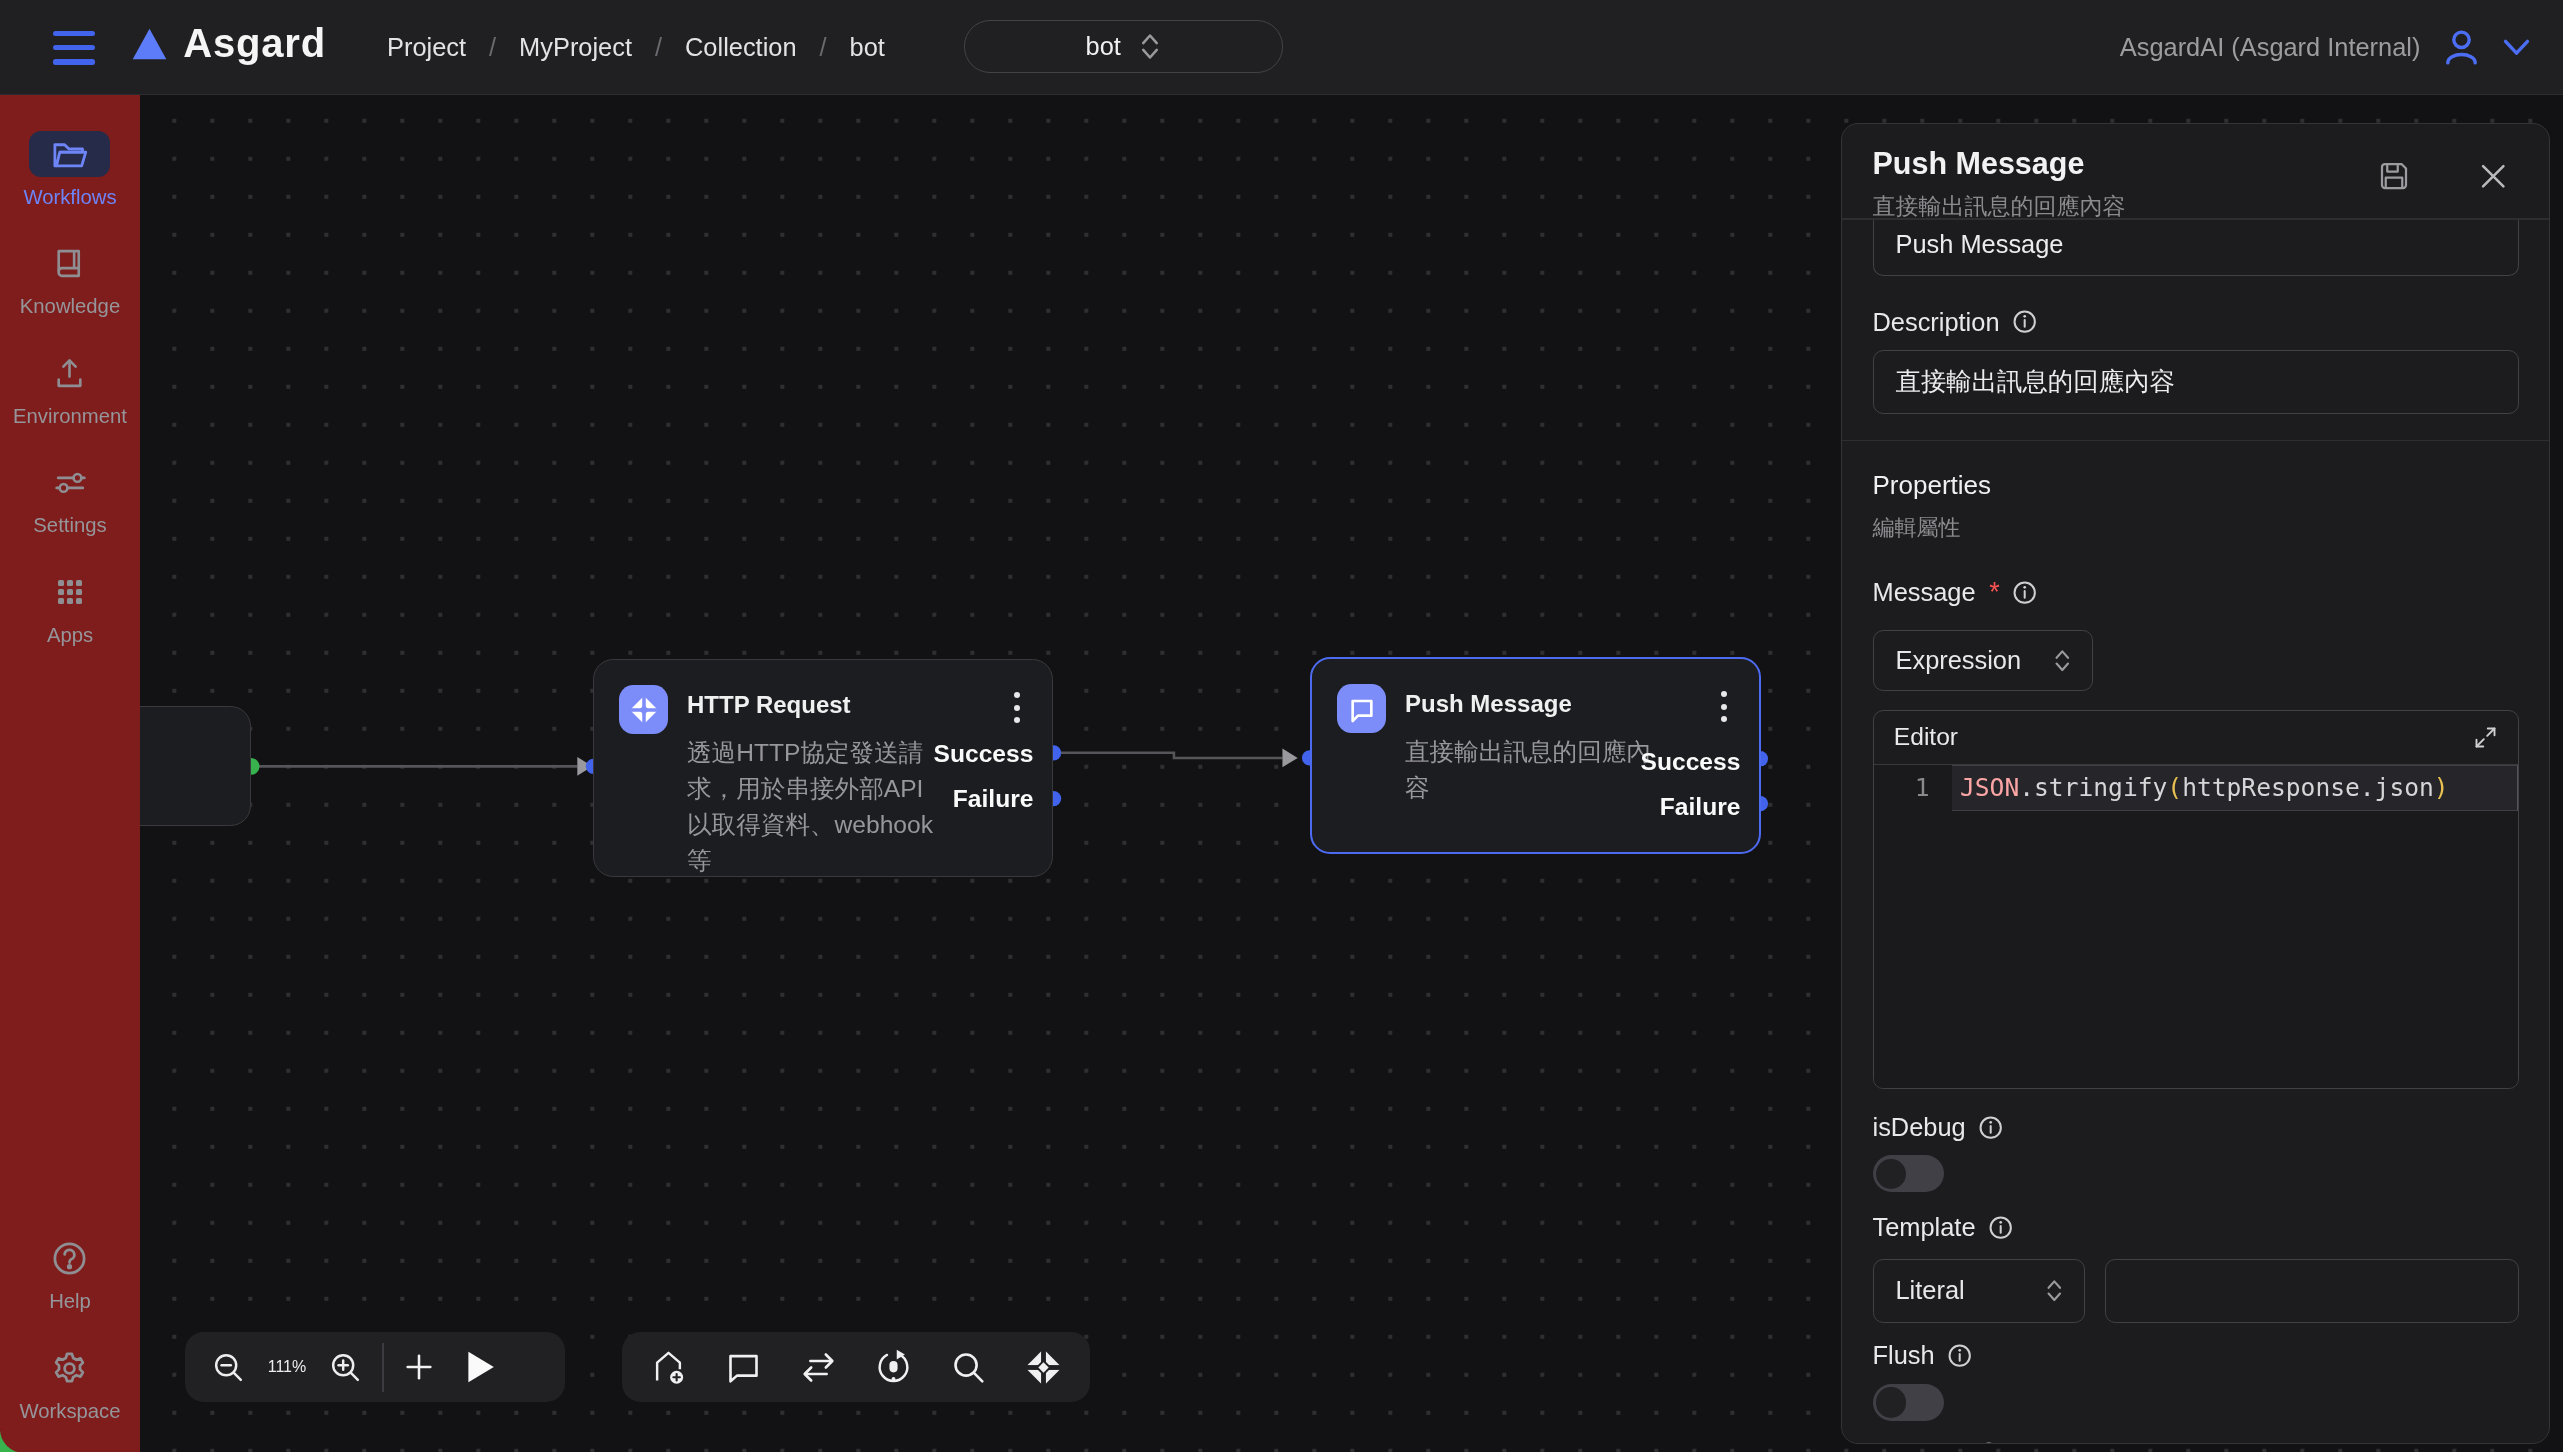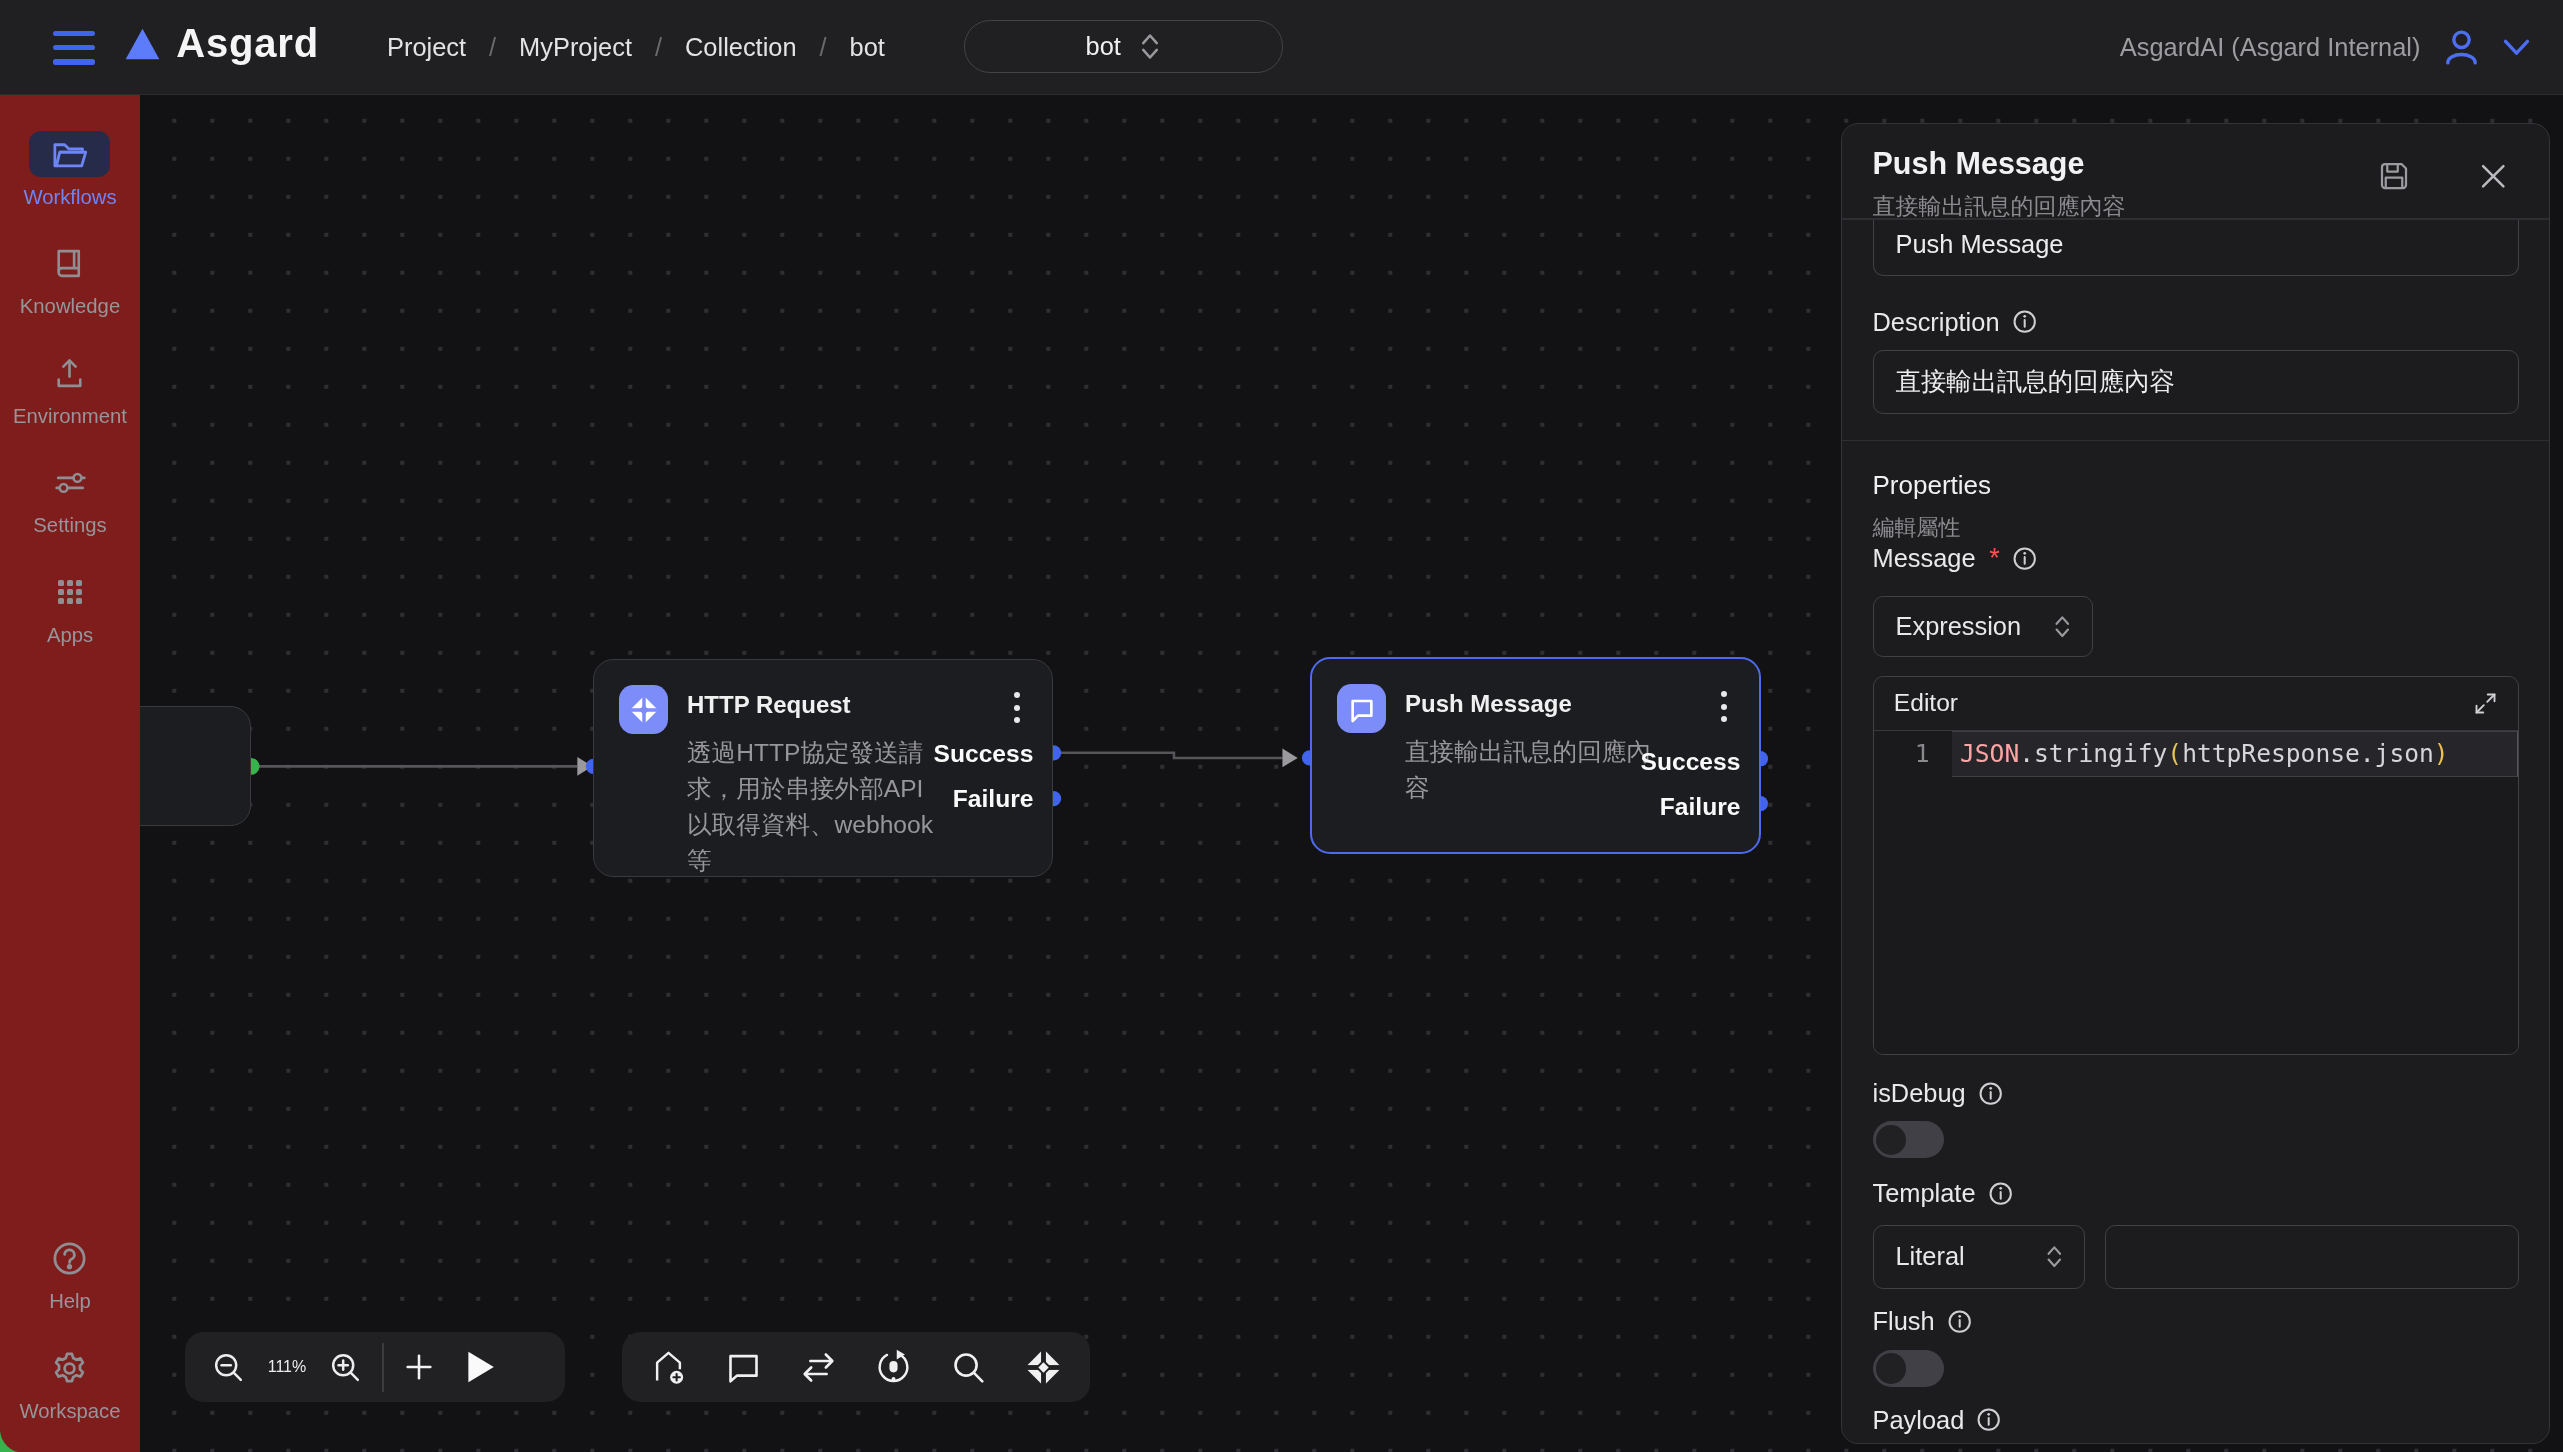--- a/index.html
+++ b/index.html
@@ -4,21 +4,21 @@
 <style>
   * { margin:0; padding:0; box-sizing:border-box; }
   html,body { background:#0d0d0f; }
   body { font-family:"Liberation Sans", sans-serif; }
   .app { position:relative; width:2563px; height:1453px; overflow:hidden; background:#141416; }
 
   
   .header { position:absolute; left:0; top:0; width:2563px; height:95px; background:#202023; border-bottom:0.8px solid #2c2c30; z-index:30; }
   .hamburger { position:absolute; left:53px; top:30.5px; width:42px; height:34px; display:flex; flex-direction:column; justify-content:space-between; cursor:pointer; }
   .hamburger span { display:block; height:5.1px; border-radius:2.5px; background:#4263eb; }
-  .logo { position:absolute; left:124px; top:0; height:87px; display:flex; align-items:center; gap:15.3px; }
+  .logo { position:absolute; left:131px; top:0; height:87px; display:flex; align-items:center; gap:15.3px; }
   .logo-text { font-size:40px; font-weight:bold; color:#f5f5f5; letter-spacing:0.8px; }
   .breadcrumb { position:absolute; left:387px; top:0; height:95px; display:flex; align-items:center; font-size:25.4px; color:#e3e3e5; }
   .breadcrumb .sep { color:#6a6a6e; margin:0 23px; }
   .wf-select { position:absolute; left:964px; top:20.3px; width:319px; height:53px; border:1.7px solid #434347; border-radius:26px; display:flex; align-items:center; justify-content:center; gap:18.6px; cursor:pointer; }
   .wf-select .val { font-size:25.4px; color:#f0f0f0; }
   .account { position:absolute; right:32px; top:0; height:95px; display:flex; align-items:center; gap:20.3px; }
   .account .name { font-size:25.4px; color:#9d9da1; }
 
   
   .green-sliver { position:absolute; left:-6.8px; bottom:-6.8px; width:30.5px; height:30.5px; border-radius:50%; background:#37b24d; z-index:5; }
@@ -392,21 +392,21 @@
       </div>
       <div class="tb-input" style="margin-top:13.6px; height:64px;">
         <span>直接輸出訊息的回應內容</span>
       </div>
 
       <div class="full-div"></div>
 
       <div class="sec-title" style="margin-top:29px;">Properties</div>
       <div class="sec-sub">編輯屬性</div>
 
-      <div class="field-label" style="">
+      <div class="field-label" style="margin-top:34px;">
         <span>Message</span>
         <span class="req">*</span>
         <svg width="25.4" height="25.4" viewBox="0 0 30 30" fill="none" stroke="#cfcfd3" stroke-width="2.4">
           <circle cx="15" cy="15" r="12"></circle>
             <path d="M15 13 v8" stroke-linecap="round"></path>
             <circle cx="15" cy="8.6" r="1.6" fill="#cfcfd3" stroke="none"></circle>
         </svg>
       </div>
       <div class="select-box" style="margin-top:22px;">
         <span class="val">Expression</span>

